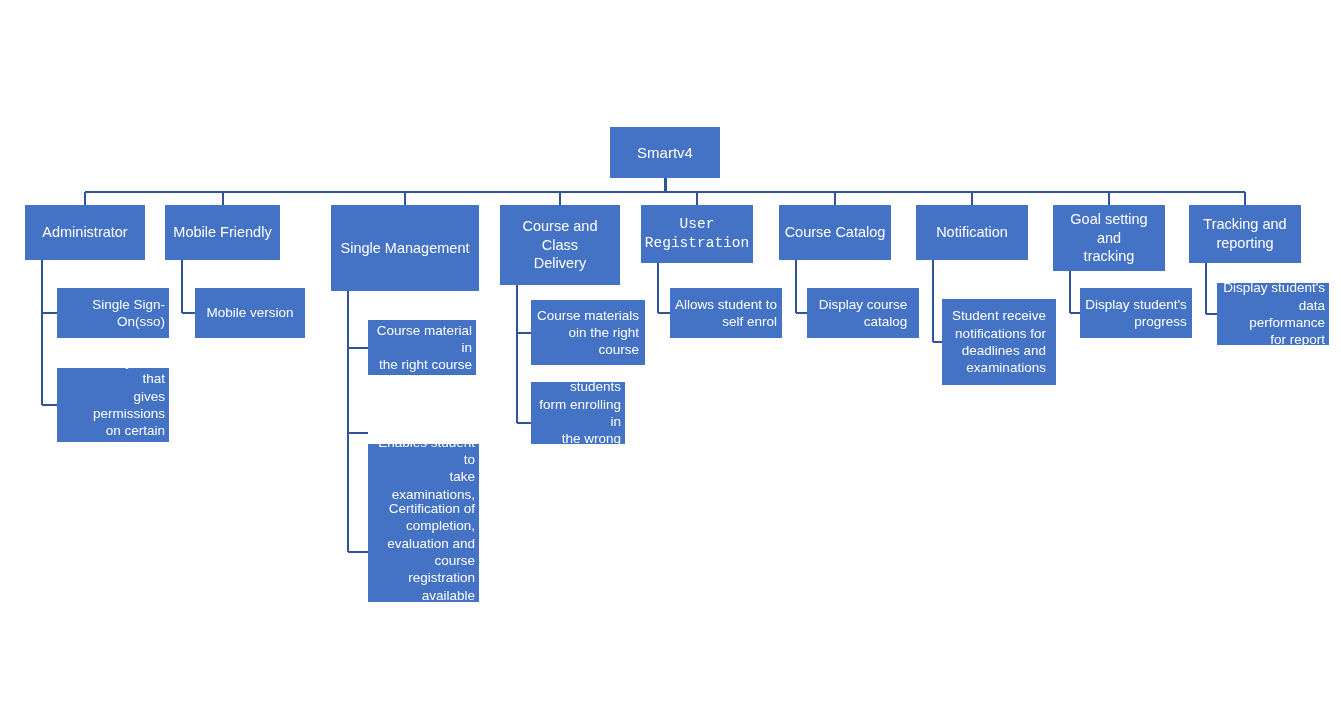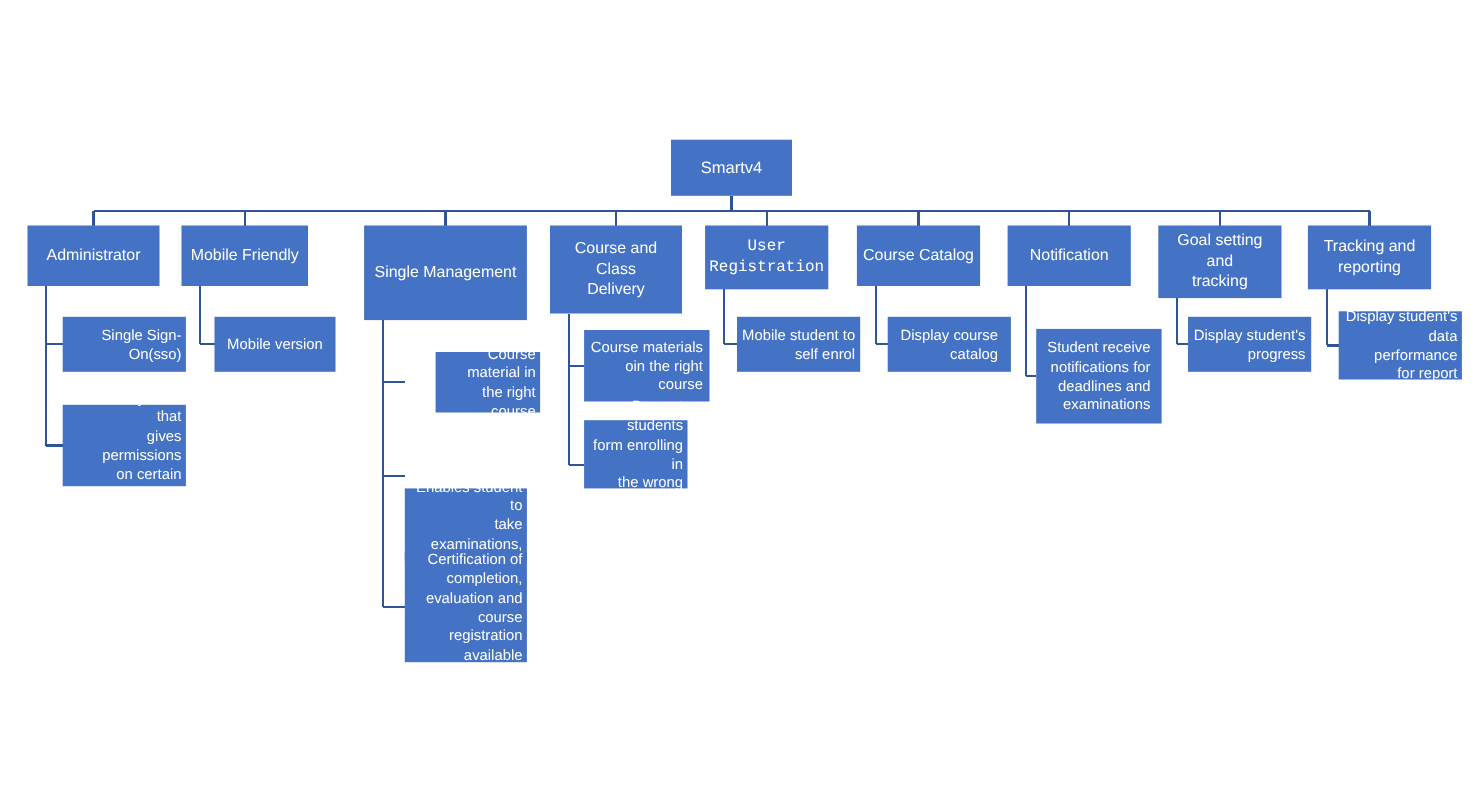--- a/index.html
+++ b/index.html
@@ -83,41 +83,41 @@
   <div id="nodes">
       <div class="node lvl0" style="left: 610px; top: 127px; width: 110px; height: 51px; background: rgb(68, 114, 196); color: rgb(255, 255, 255);">Smartv4</div>
       <div class="node lvl1" style="left: 25px; top: 205px; width: 120px; height: 55px; background: rgb(68, 114, 196); color: rgb(255, 255, 255); text-align: center;">Administrator</div>
       <div class="node lvl2" style="left: 57px; top: 288px; width: 112px; height: 50px; background: rgb(68, 114, 196); color: rgb(255, 255, 255);">Single Sign-On(sso)</div>
       <div class="node lvl2" style="left: 57px; top: 368px; width: 112px; height: 74px; background: rgb(68, 114, 196); color: rgb(255, 255, 255);">Security roles that
 gives permissions
 on certain features</div>
       <div class="node lvl1" style="left: 165px; top: 205px; width: 115px; height: 55px; background: rgb(68, 114, 196); color: rgb(255, 255, 255);">Mobile Friendly</div>
       <div class="node lvl2" style="left: 195px; top: 288px; width: 110px; height: 50px; background: rgb(68, 114, 196); color: rgb(255, 255, 255);">Mobile version</div>
       <div class="node lvl1" style="left: 331px; top: 205px; width: 148px; height: 86px; background: rgb(68, 114, 196); color: rgb(255, 255, 255);">Single Management</div>
-      <div class="node lvl2" style="left: 368px; top: 320px; width: 95px; height: 55px; background: rgb(68, 114, 196); color: rgb(255, 255, 255); margin-left: 28px;">Course material in
+      <div class="node lvl2" style="left: 368px; top: 320px; width: 108px; height: 55px; background: rgb(68, 114, 196); color: rgb(255, 255, 255);">Course material in
 the right course</div>
       <div class="node lvl2" style="left: 368px; top: 400px; width: 111px; height: 66px; background: rgb(68, 114, 196); color: rgb(255, 255, 255); margin-top: 44px;">Enables student to
 take examinations,
 quizzes and test</div>
       <div class="node lvl2" style="left: 368px; top: 502px; width: 111px; height: 100px; background: rgb(68, 114, 196); color: rgb(255, 255, 255);">Certification of
 completion,
 evaluation and
 course registration
 available</div>
       <div class="node lvl1" style="left: 500px; top: 205px; width: 120px; height: 80px; background: rgb(68, 114, 196); color: rgb(255, 255, 255);">Course and Class
 Delivery</div>
       <div class="node lvl2" style="left: 531px; top: 300px; width: 114px; height: 65px; background: rgb(68, 114, 196); color: rgb(255, 255, 255);">Course materials
 oin the right
 course</div>
       <div class="node lvl2" style="left: 531px; top: 382px; width: 94px; height: 62px; background: rgb(68, 114, 196); color: rgb(255, 255, 255);">Prevent students
 form enrolling in
 the wrong course</div>
       <div class="node lvl1" style="left: 641px; top: 205px; width: 112px; height: 58px; background: rgb(68, 114, 196); color: rgb(255, 255, 255); font-family: Liberation Mono, monospace;">User
 Registration</div>
-      <div class="node lvl2" style="left: 670px; top: 288px; width: 112px; height: 50px; background: rgb(68, 114, 196); color: rgb(255, 255, 255);">Mobile student to
+      <div class="node lvl2" style="left: 670px; top: 288px; width: 112px; height: 50px; background: rgb(68, 114, 196); color: rgb(255, 255, 255);">Allows student to
 self enrol</div>
       <div class="node lvl1" style="left: 779px; top: 205px; width: 112px; height: 55px; background: rgb(68, 114, 196); color: rgb(255, 255, 255);">Course Catalog</div>
       <div class="node lvl2" style="left: 807px; top: 288px; width: 112px; height: 50px; background: rgb(68, 114, 196); color: rgb(255, 255, 255);">Display course
 catalog</div>
       <div class="node lvl1" style="left: 916px; top: 205px; width: 112px; height: 55px; background: rgb(68, 114, 196); color: rgb(255, 255, 255);">Notification</div>
       <div class="node lvl2" style="left: 942px; top: 299px; width: 114px; height: 86px; background: rgb(68, 114, 196); color: rgb(255, 255, 255);">Student receive
 notifications for
 deadlines and
 examinations</div>
       <div class="node lvl1" style="left: 1053px; top: 205px; width: 112px; height: 66px; background: rgb(68, 114, 196); color: rgb(255, 255, 255);">Goal setting and

